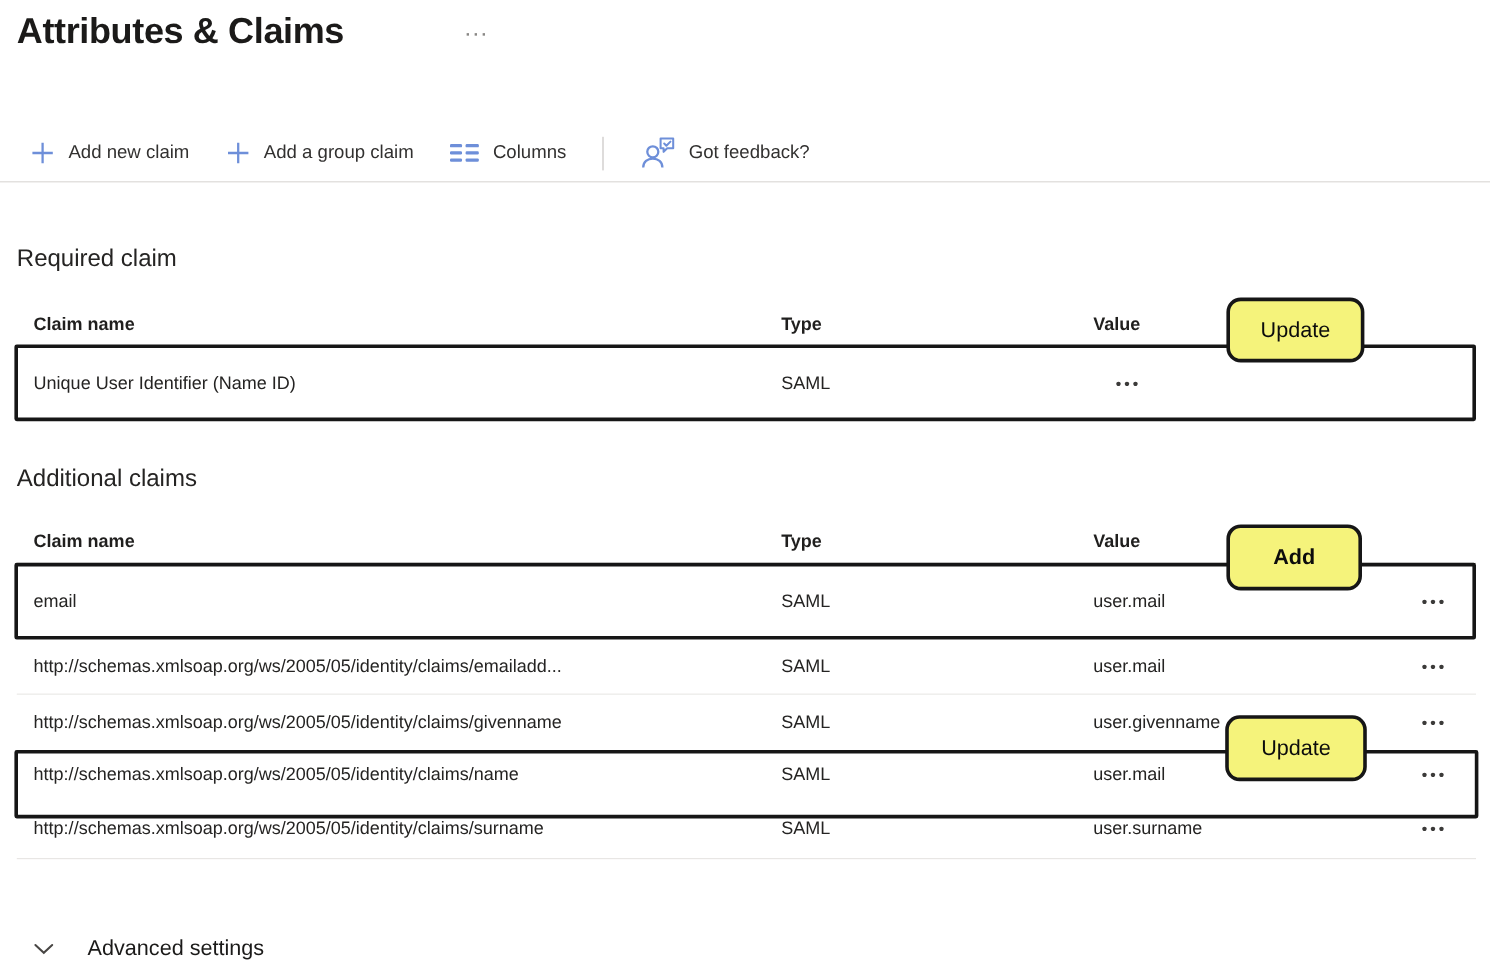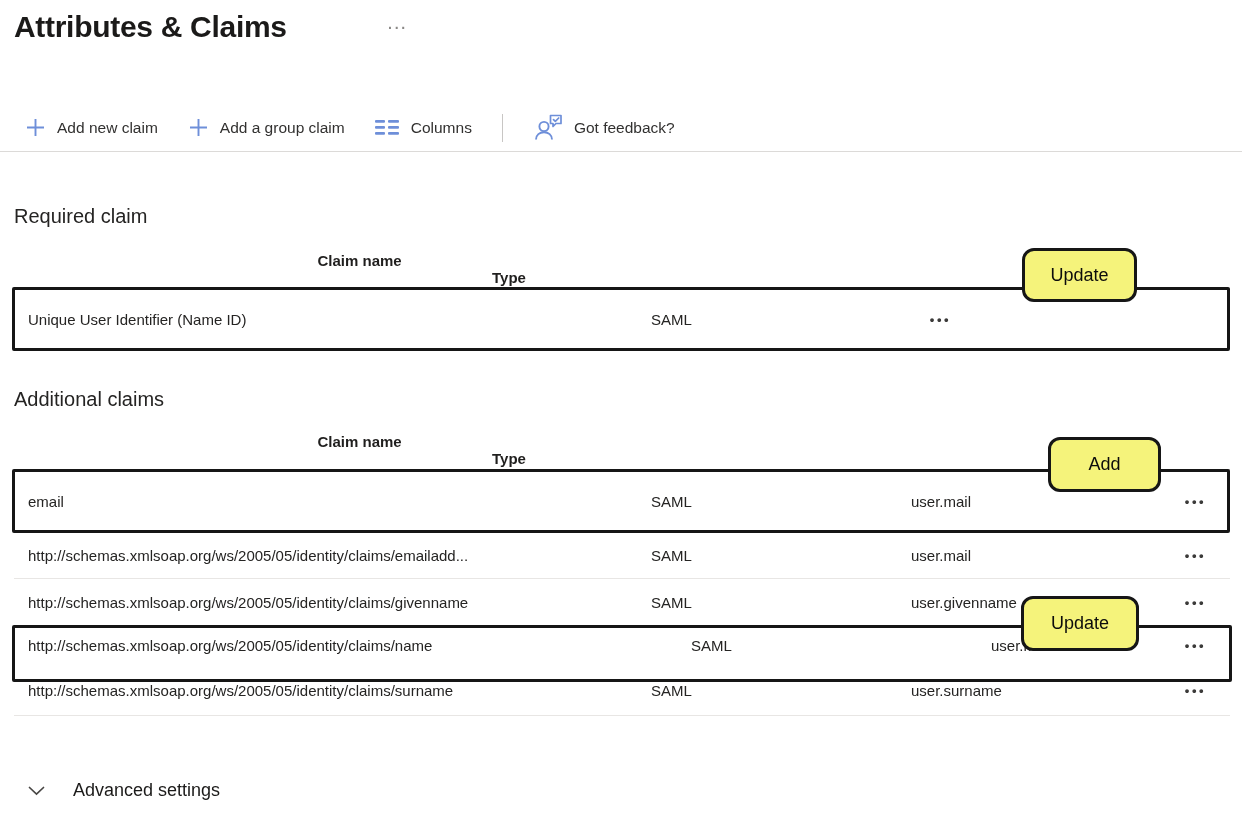--- a/index.html
+++ b/index.html
@@ -95,21 +95,20 @@
   #required-table { top: 252px; }
   #additional-table { top: 433px; }
   .thead {
     display: flex;
     align-items: center;
     height: 37px;
     border-bottom: 1px solid #d2d0ce;
     font-weight: 700;
     font-size: 15px;
     color: #201f1e;
-    flex-direction: column;
   }
   .trow {
     display: flex;
     align-items: center;
     font-size: 15px;
     color: #252423;
     background: #fff;
   }
   .trow.divided { border-bottom: 1px solid #e8e6e4; }
   .cell-name  { width: 637px; padding-left: 14px; white-space: nowrap; overflow: hidden; }
@@ -126,21 +125,21 @@
     background: none;
     border: none;
     cursor: pointer;
     line-height: 1;
   }
 
   
   .h60 { height: 60px; }
   .h62 { height: 62px; }
   .h47 { height: 47px; }
-  .h55 { height: 39px; gap: 40px; }
+  .h55 { height: 39px; }
   .h51 { height: 51px; }
 
   
   .hl-rect {
     position: absolute;
     border: 3px solid #161616;
     border-radius: 2px;
     pointer-events: none;
     background: transparent;
   }
@@ -155,21 +154,21 @@
     border: 3px solid #161616;
     border-radius: 12px;
     display: flex;
     align-items: center;
     justify-content: center;
     font-size: 18px;
     color: #0c0c0c;
     pointer-events: none;
   }
   #badge-update-1 { left: 1022px; top: 248px; width: 115px; height: 54px; }
-  #badge-add      { left: 1048px; top: 437px; width: 113px; height: 55px; }
+  #badge-add      { left: 1022px; top: 437px; width: 113px; height: 55px; font-weight: bold; }
   #badge-update-2 { left: 1021px; top: 596px; width: 118px; height: 55px; }
 
   
   .advanced {
     position: absolute;
     left: 28px;
     top: 780px;
     display: flex;
     align-items: center;
     gap: 28px;

